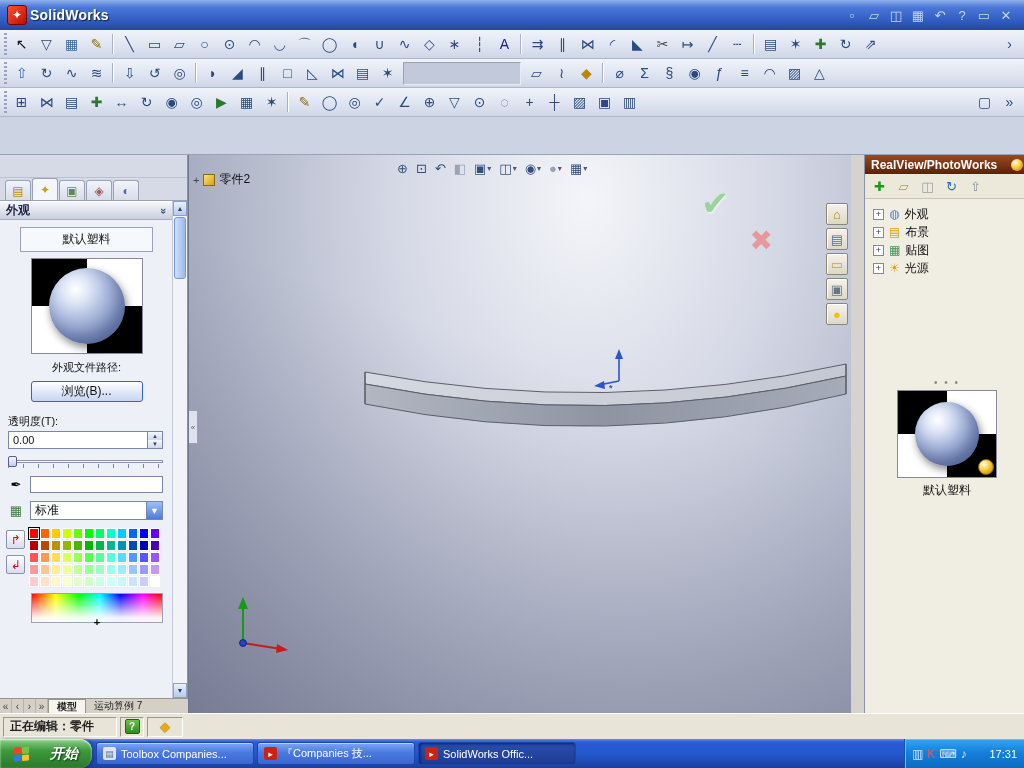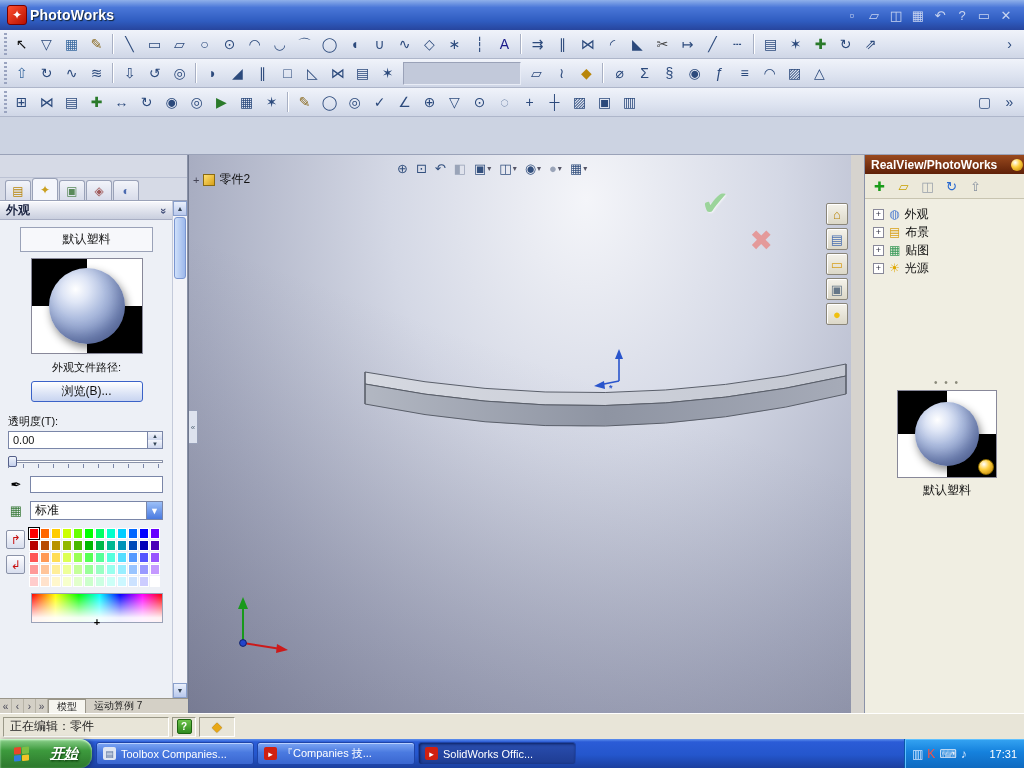--- a/index.html
+++ b/index.html
@@ -83,21 +83,21 @@
   .crosshair { position:absolute; left:50%; bottom:-6px; transform:translateX(-50%); font-size:11px; color:#000; font-weight:bold; }
   .pm-vscroll { position:absolute; right:0; top:46px; width:15px; bottom:0; background:#f2f3f8; border-left:1px solid #c4cada; display:flex; flex-direction:column; }
   .sb-btn { height:15px; background:linear-gradient(#eaf0fc,#bcCCf0); background:linear-gradient(#eaf0fc,#bccce e8); background:linear-gradient(#eaf0fc,#b8c8ec); border:1px solid #8aa0cc; color:#345; font-size:7px; display:flex; align-items:center; justify-content:center; }
   .sb-thumb { height:62px; margin:1px; background:linear-gradient(90deg,#cfe0fa,#9cb8ec); border:1px solid #7a96d0; border-radius:3px; }
   .sb-track { flex:1; }
   .doc-tabs { position:absolute; left:0; top:698px; width:188px; height:15px; background:#d4d0c6; border-top:1px solid #9a968a;
     display:flex; align-items:stretch; font-size:10px; }
   #tab-nav { display:flex; }
   .nav-btn { width:12px; display:flex; align-items:center; justify-content:center; color:#445; border-right:1px solid #b8b4a8; }
   .doc-tab { padding:0 8px; display:flex; align-items:center; color:#222; }
-  .doc-tab.active { background:#f6f5ef; border:1px solid #9a968a; border-bottom:none; font-weight:normal; }
+  .doc-tab.active { background:#f6f5ef; border:1px solid #9a968a; border-bottom:none; font-weight:bold; }
 
   
   .viewport { position:absolute; left:188px; top:155px; width:663px; height:558px; border-left:1px solid #70788e;
     background:
       linear-gradient(200deg, rgba(60,60,90,0) 40%, rgba(70,70,100,0.25) 100%),
       radial-gradient(ellipse at 60% 8%, #f4f5f9 0%, #d4d8e5 35%, #a9aec2 70%, #888da3 100%); }
   .vp-doclabel { position:absolute; left:4px; top:16px; display:flex; align-items:center; gap:4px; color:#111; font-size:12px; }
   .vp-doclabel .plus { color:#445; font-size:11px; }
   .part-ic { width:12px; height:12px; background:linear-gradient(135deg,#ffe070,#d8a018); border:1px solid #8a6a10; }
   .vp-topbar { position:absolute; left:205px; top:3px; display:flex; align-items:center; gap:2px; }
@@ -139,55 +139,55 @@
   .tp-thumb .sphere { width:64px; height:64px; }
   .tp-badge { position:absolute; right:2px; bottom:2px; width:16px; height:16px; border-radius:50%;
     background:radial-gradient(circle at 35% 30%, #fff, #ffd040 40%, #b87800 100%); border:1px solid #8a6a00; }
   .tp-thumb-label { text-align:center; font-size:12px; color:#111; margin-top:4px; }
 
   
   .statusbar { position:absolute; left:0; top:713px; width:1024px; height:26px; background:#e8e5d8; border-top:1px solid #fff;
     display:flex; align-items:center; padding:2px 3px; gap:3px; font-size:12px; color:#222; }
   .st-cell { height:20px; border:1px solid; border-color:#9a9888 #ffffff #ffffff #9a9888; display:flex; align-items:center; padding:0 6px; }
   .st-left { flex:1; }
-  .st-edit { width:166px; }
+  .st-edit { width:114px;font-weight:bold; }
   .st-tip { width:24px; justify-content:center; padding:0; }
   .tip-box { width:15px; height:15px; background:linear-gradient(#6cc24a,#2f8a1e); border:1px solid #1e6410; border-radius:2px;
     color:#fff; font-size:10px; font-weight:bold; text-align:center; line-height:14px; }
   .st-gold { width:36px; justify-content:center; }
   .gold-ic { color:#e8a817; font-size:13px; text-shadow:0 0 1px #7a5200; }
 
   
   .taskbar-bar { position:absolute; left:0; top:739px; width:1024px; height:29px;
     background:linear-gradient(180deg,#5e90ee 0%,#2b5cd7 10%,#2456cc 55%,#1b3f9e 100%); display:flex; align-items:center; }
   .start-btn { width:92px; height:29px; border-radius:0 12px 12px 0;
     background:linear-gradient(180deg,#8cd08c 0%,#3d9a3d 40%,#2f7d2f 90%);
     box-shadow:inset 0 1px 2px #d8ffd8, 2px 0 4px #00000055;
     display:flex; align-items:center; justify-content:center; gap:21px; color:#fff; font-weight:bold; font-style:italic; font-size:14px;
-    text-shadow:1px 1px 2px #0a3a0a;text-decoration:underline; }
+    text-shadow:1px 1px 2px #0a3a0a; }
   .flag { width:15px; height:14px; display:grid; grid-template-columns:1fr 1fr; grid-template-rows:1fr 1fr; gap:1px; transform:skewY(-4deg); }
   .flag span { border-radius:1px; }
   .tasks { display:flex; gap:3px; margin-left:4px; }
   .task-btn { width:158px; height:23px; border-radius:3px; border:1px solid #1e44a8;
     background:linear-gradient(180deg,#7da6f4,#4a7ae0 45%,#3a66d0); box-shadow:inset 0 1px 0 #b8d0ff;
     display:flex; align-items:center; gap:5px; padding:0 6px; color:#fff; font-size:11px; }
   .task-btn.active { background:linear-gradient(180deg,#2a4eb0,#1e3c92); box-shadow:inset 1px 1px 3px #0a1e5a; }
   .task-ic { width:13px; height:13px; border-radius:2px; font-size:9px; display:flex; align-items:center; justify-content:center; flex:0 0 13px; }
   .task-label { white-space:nowrap; overflow:hidden; text-overflow:ellipsis; }
   .tray { margin-left:auto; height:29px; width:120px; background:linear-gradient(180deg,#35a4f2 0%,#1581dd 45%,#0f6ac0 100%);
     border-left:1px solid #0a58a8; box-shadow:inset 1px 1px 0 #5ec0ff; display:flex; align-items:center; gap:4px; padding:0 7px; }
   .tray-ic { font-size:12px; }
   .clock { margin-left:auto; color:#fff; font-size:11px; }
 </style>
 </head>
 <body>
 
 <div class="titlebar">
   <div class="logo-badge">✦</div>
-  <span class="app-name">PhotoWorks</span>
+  <span class="app-name">SolidWorks</span>
   <div class="titlebar-icons" id="titlebar-icons">
       <div class="tic">
         <span class="g">▫</span>
       </div>
       <div class="tic">
         <span class="g">▱</span>
       </div>
       <div class="tic">
         <span class="g">◫</span>
       </div>

